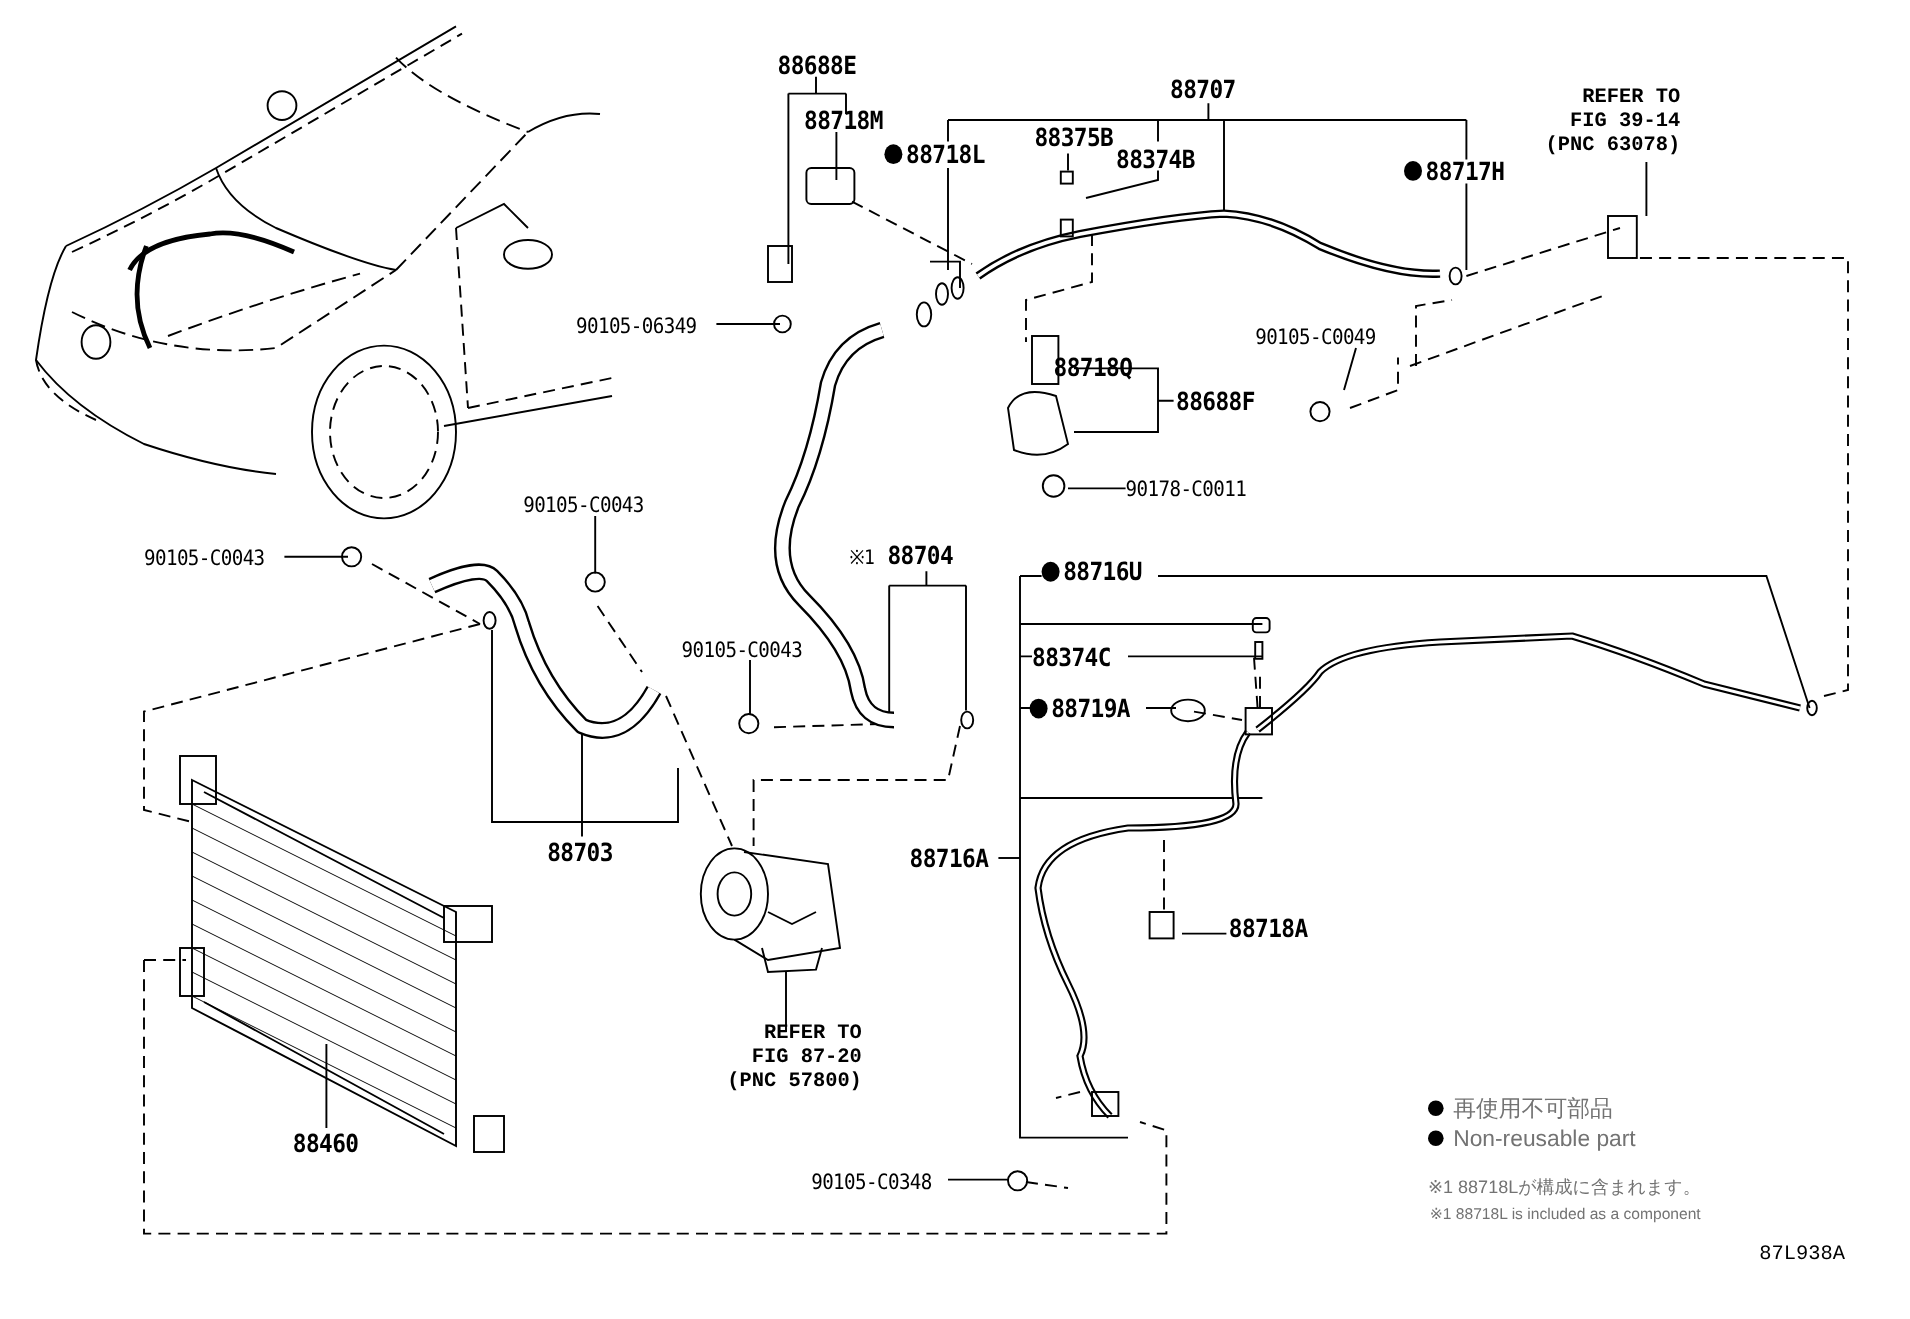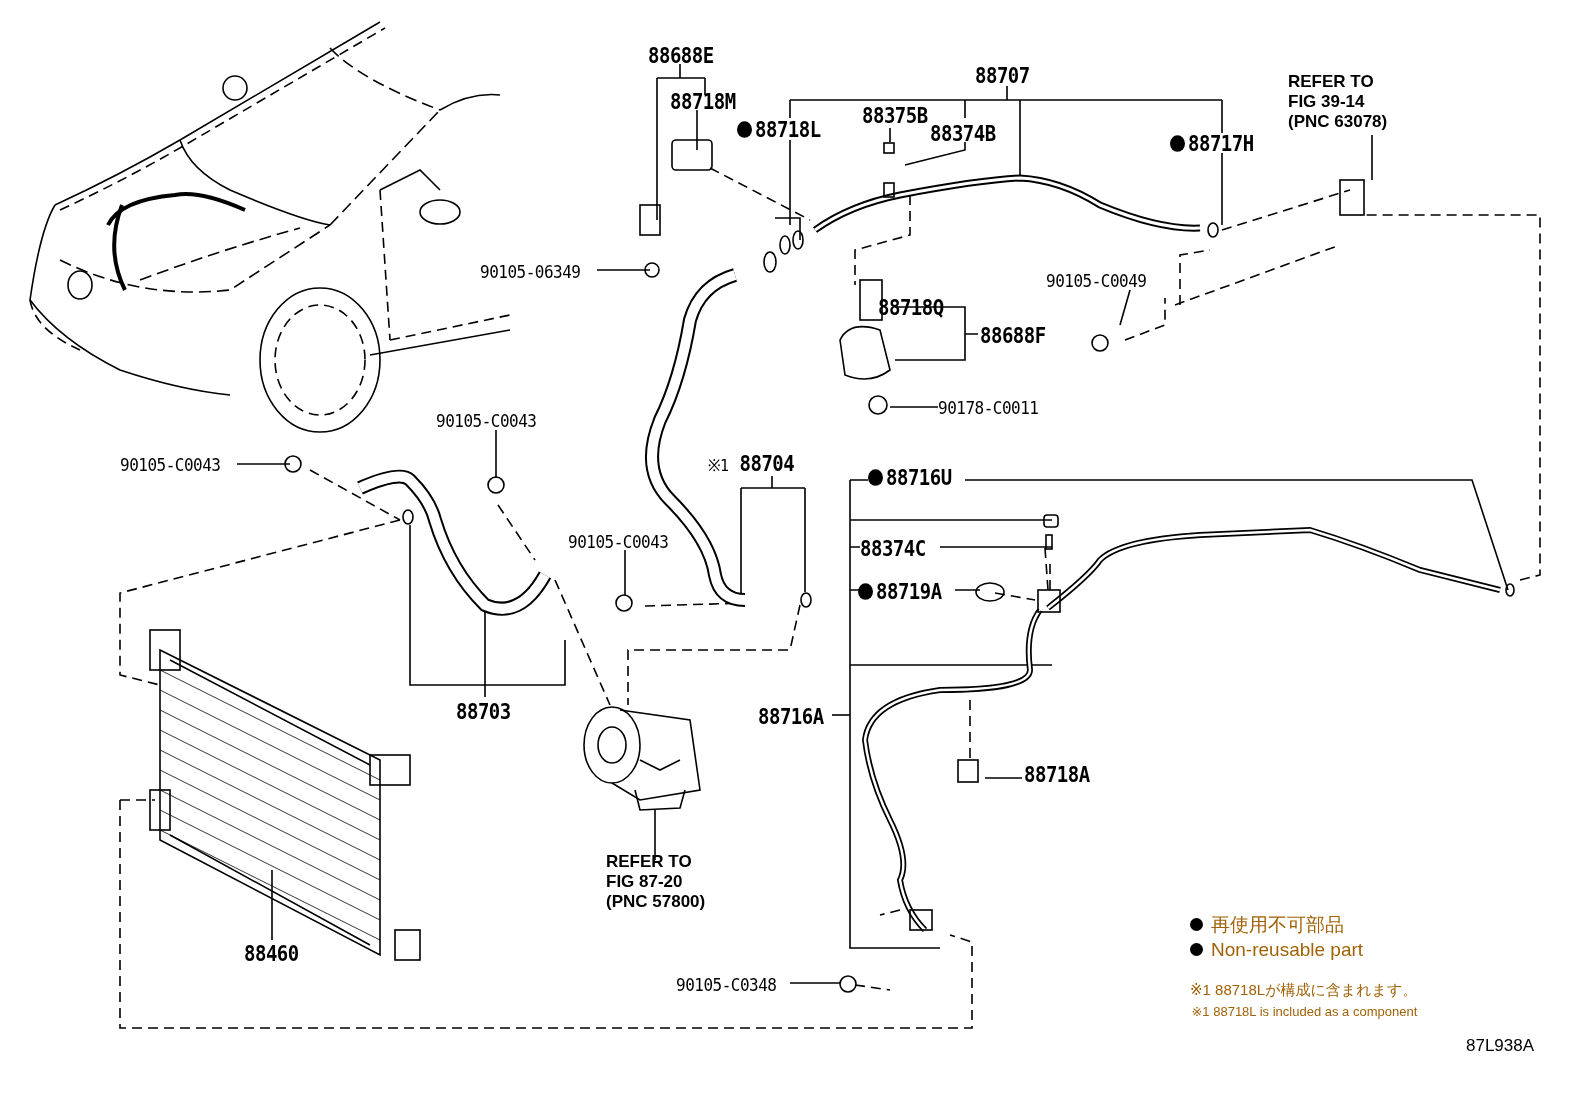--- a/index.html
+++ b/index.html
@@ -1,28 +1,28 @@
 <!DOCTYPE html>
 <html><head>
 <meta charset="utf-8">
 <style>
   html,body{margin:0;padding:0;background:#fff;}
   body{width:1592px;height:1099px;position:relative;overflow:hidden;font-family:"DejaVu Sans Mono","Liberation Mono",monospace;color:#000;}
   svg.diagram{position:absolute;left:0;top:0;width:1592px;height:1099px;}
   .lbl{position:absolute;font-family:"DejaVu Sans Mono","Liberation Mono",monospace;font-weight:bold;font-size:19px;line-height:20px;white-space:nowrap;letter-spacing:-0.5px;transform:scaleY(1.1);transform-origin:left top;cursor:pointer;}
   .sm{font-size:16px;font-weight:normal;letter-spacing:-0.5px;}
   .dot::before{content:"";display:inline-block;width:15px;height:15px;border-radius:50%;background:#000;margin-right:3px;vertical-align:-1px;}
-  .ref{position:absolute;font-family:Liberation Sans, sans-serif;font-weight:bold;font-size:17px;line-height:20px;white-space:pre;}
-  .legend{position:absolute;left:1190px;top:912px;font-family:"Liberation Sans","DejaVu Sans",sans-serif;color:#a16207;}
+  .ref{position:absolute;font-family:Liberation Mono, monospace;font-weight:bold;font-size:17px;line-height:20px;white-space:pre;text-align:right;}
+  .legend{position:absolute;left:1190px;top:912px;font-family:"Liberation Sans","DejaVu Sans",sans-serif;color:#737373;}
   .legend div{white-space:nowrap;}
   .legend .l1,.legend .l2{font-size:19px;line-height:25px;}
   .legend .l3{font-size:15px;line-height:24px;margin-top:16px;}
   .legend .l4{font-size:13px;line-height:20px;text-align:right;}
   .legend .bullet{display:inline-block;width:13px;height:13px;border-radius:50%;background:#000;margin-right:8px;vertical-align:0px;}
-  .code{position:absolute;left:1466px;top:1036px;font-family:Liberation Sans, sans-serif;font-size:17px;}
+  .code{position:absolute;left:1466px;top:1036px;font-family:Liberation Mono, monospace;font-size:17px;}
 </style>
 </head>
 <body>
 
 <svg class="diagram" viewBox="0 0 1592 1099" fill="none" stroke="#000" stroke-width="2">
 
   <g stroke-width="1.6">
     <path d="M55 205 Q120 175 180 140 L380 22"></path>
     <path d="M60 210 Q125 180 185 145 L385 28" stroke-dasharray="10,6"></path>
     <path d="M180 140 Q190 170 230 190 Q300 220 330 225"></path>

